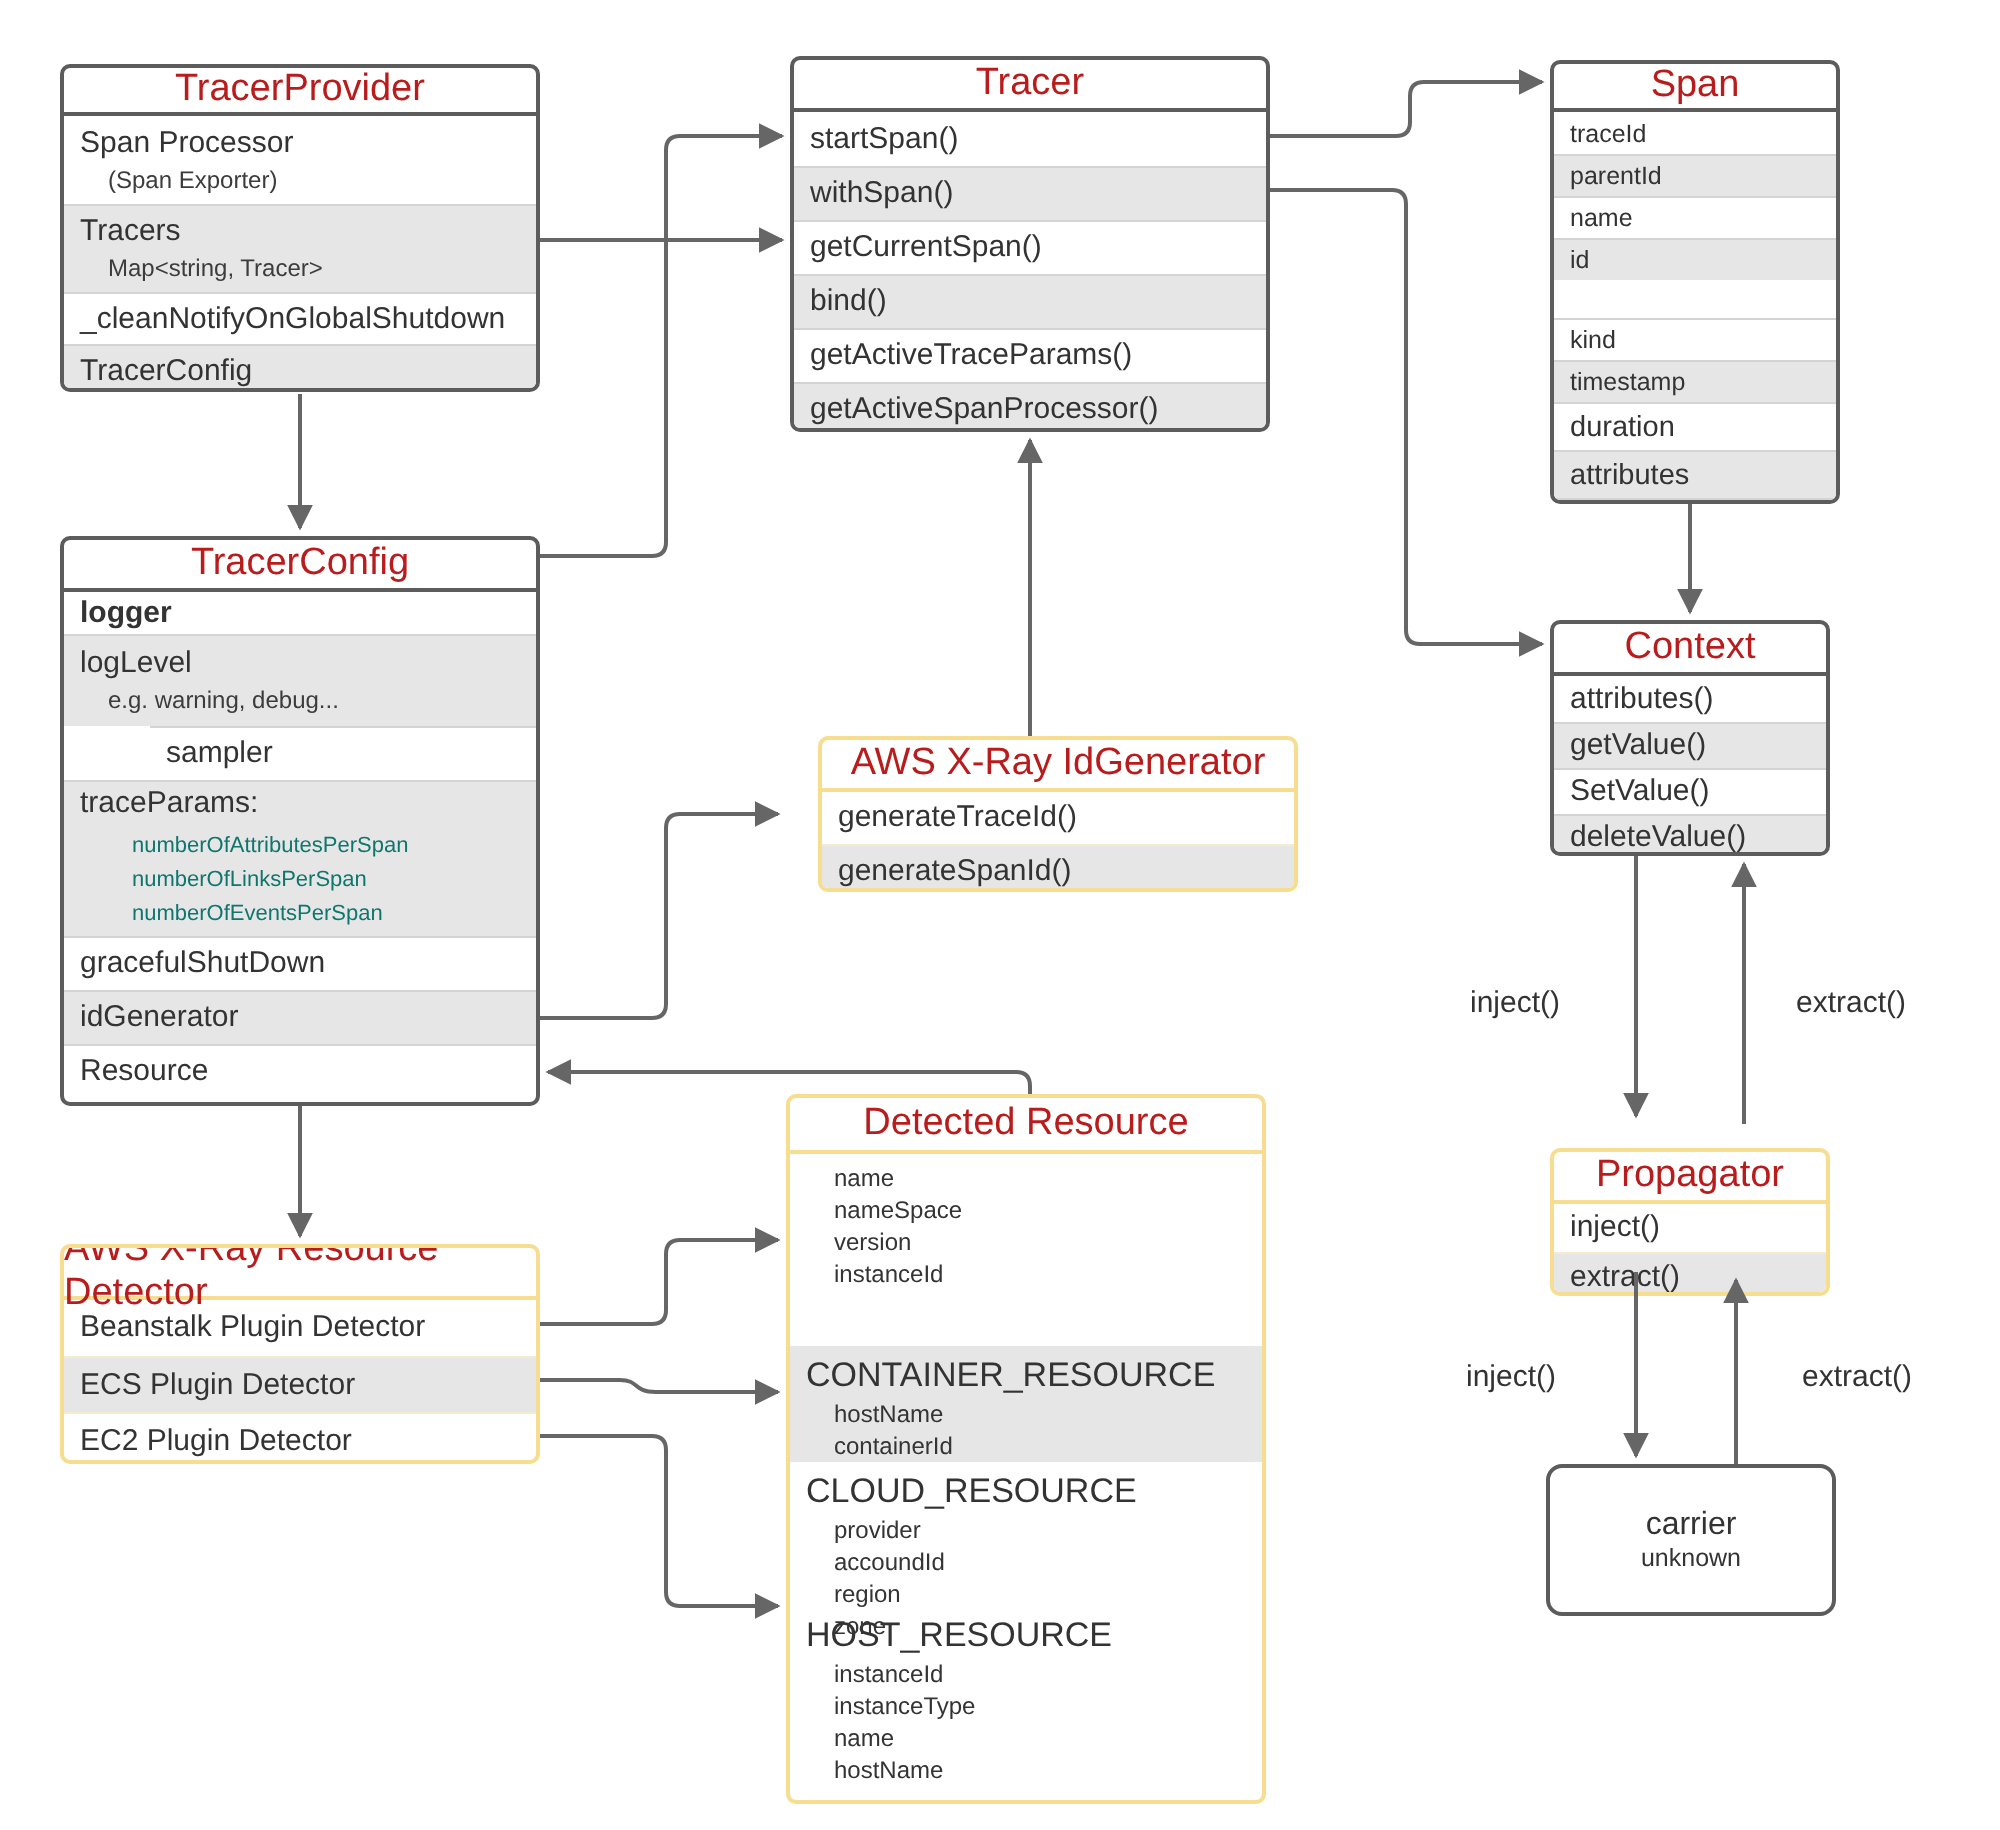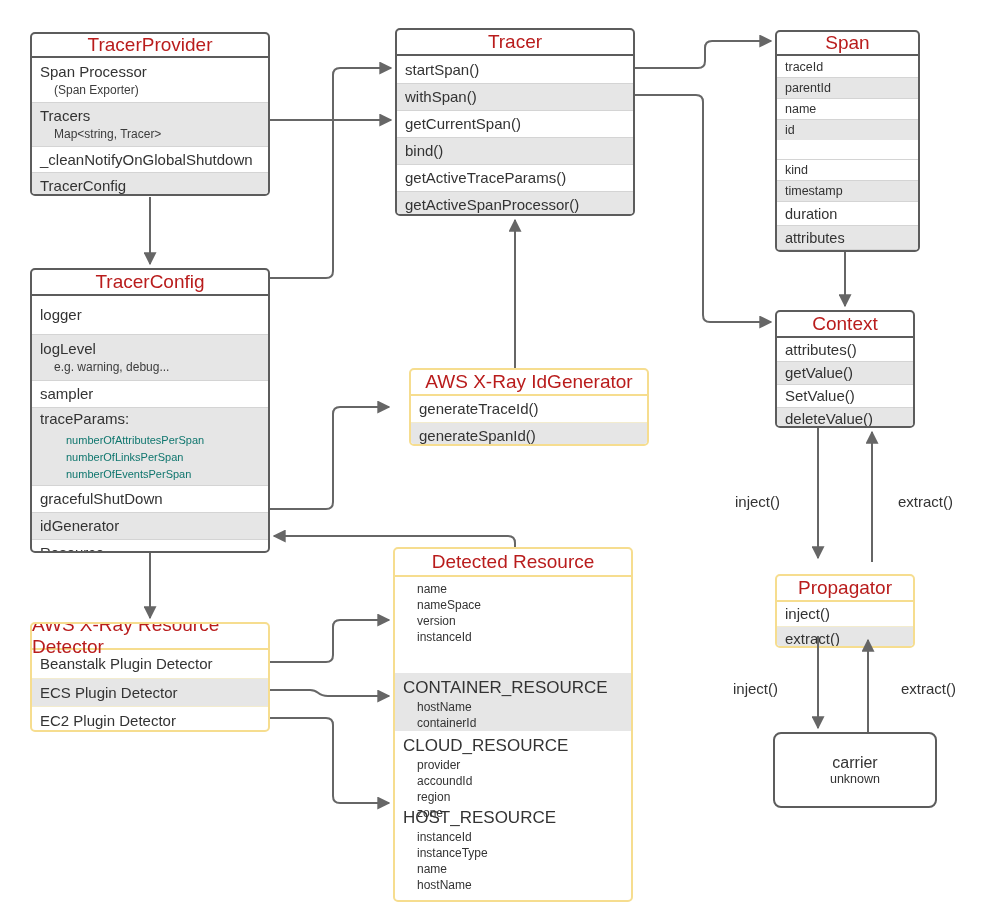--- a/index.html
+++ b/index.html
@@ -67,26 +67,26 @@
     <div class="row small-row shade" style="height:21px;">id</div>
     <div class="row small-row" style="height:21px;margin-top:19px;">kind</div>
     <div class="row small-row shade" style="height:21px;">timestamp</div>
     <div class="row big-row" style="height:24px;">duration</div>
     <div class="row big-row shade" style="height:24px;">attributes</div>
     <div class="row big-row" style="height:24px;">events</div>
   </div>
 
   <div class="box" style="left:30px;top:268px;width:240px;height:285px;">
     <div class="box-title" style="height:26px;">TracerConfig</div>
-    <div class="row" style="height:38px;">logger</div>
+    <div class="row" style="height:21px;font-weight:bold;">logger</div>
     <div class="row shade" style="height:46px;">
       <div>logLevel</div>
       <div class="sub">e.g. warning, debug...</div>
     </div>
-    <div class="row" style="height:27px;">sampler</div>
+    <div class="row" style="height:27px;margin-left:43px;">sampler</div>
     <div class="row shade" style="height:78px;">
       <div>traceParams:</div>
       <div class="sub2" style="margin-top:4px;">numberOfAttributesPerSpan</div>
       <div class="sub2">numberOfLinksPerSpan</div>
       <div class="sub2">numberOfEventsPerSpan</div>
     </div>
     <div class="row" style="height:27px;">gracefulShutDown</div>
     <div class="row shade" style="height:27px;">idGenerator</div>
     <div class="row" style="height:27px;">Resource</div>
   </div>
@@ -104,21 +104,21 @@
     <div class="row" style="height:23px;">SetValue()</div>
     <div class="row shade" style="height:23px;">deleteValue()</div>
   </div>
 
   <div class="box yellow" style="left:775px;top:562px;width:140px;height:74px;margin-top:12px;">
     <div class="box-title" style="height:26px;">Propagator</div>
     <div class="row" style="height:24px;">inject()</div>
     <div class="row shade" style="height:24px;">extract()</div>
   </div>
 
-  <div class="plain-box" style="left:773px;top:732px;width:164px;height:76px;">
+  <div class="plain-box" style="left:773px;top:732px;width:145px;height:76px;">
     <div class="t1">carrier</div>
     <div class="t2">unknown</div>
   </div>
 
   <div class="box yellow" style="left:30px;top:622px;width:240px;height:110px;">
     <div class="box-title" style="height:26px;">AWS X-Ray Resource Detector</div>
     <div class="row" style="height:28px;">Beanstalk Plugin Detector</div>
     <div class="row shade" style="height:28px;">ECS Plugin Detector</div>
     <div class="row" style="height:28px;">EC2 Plugin Detector</div>
   </div>

